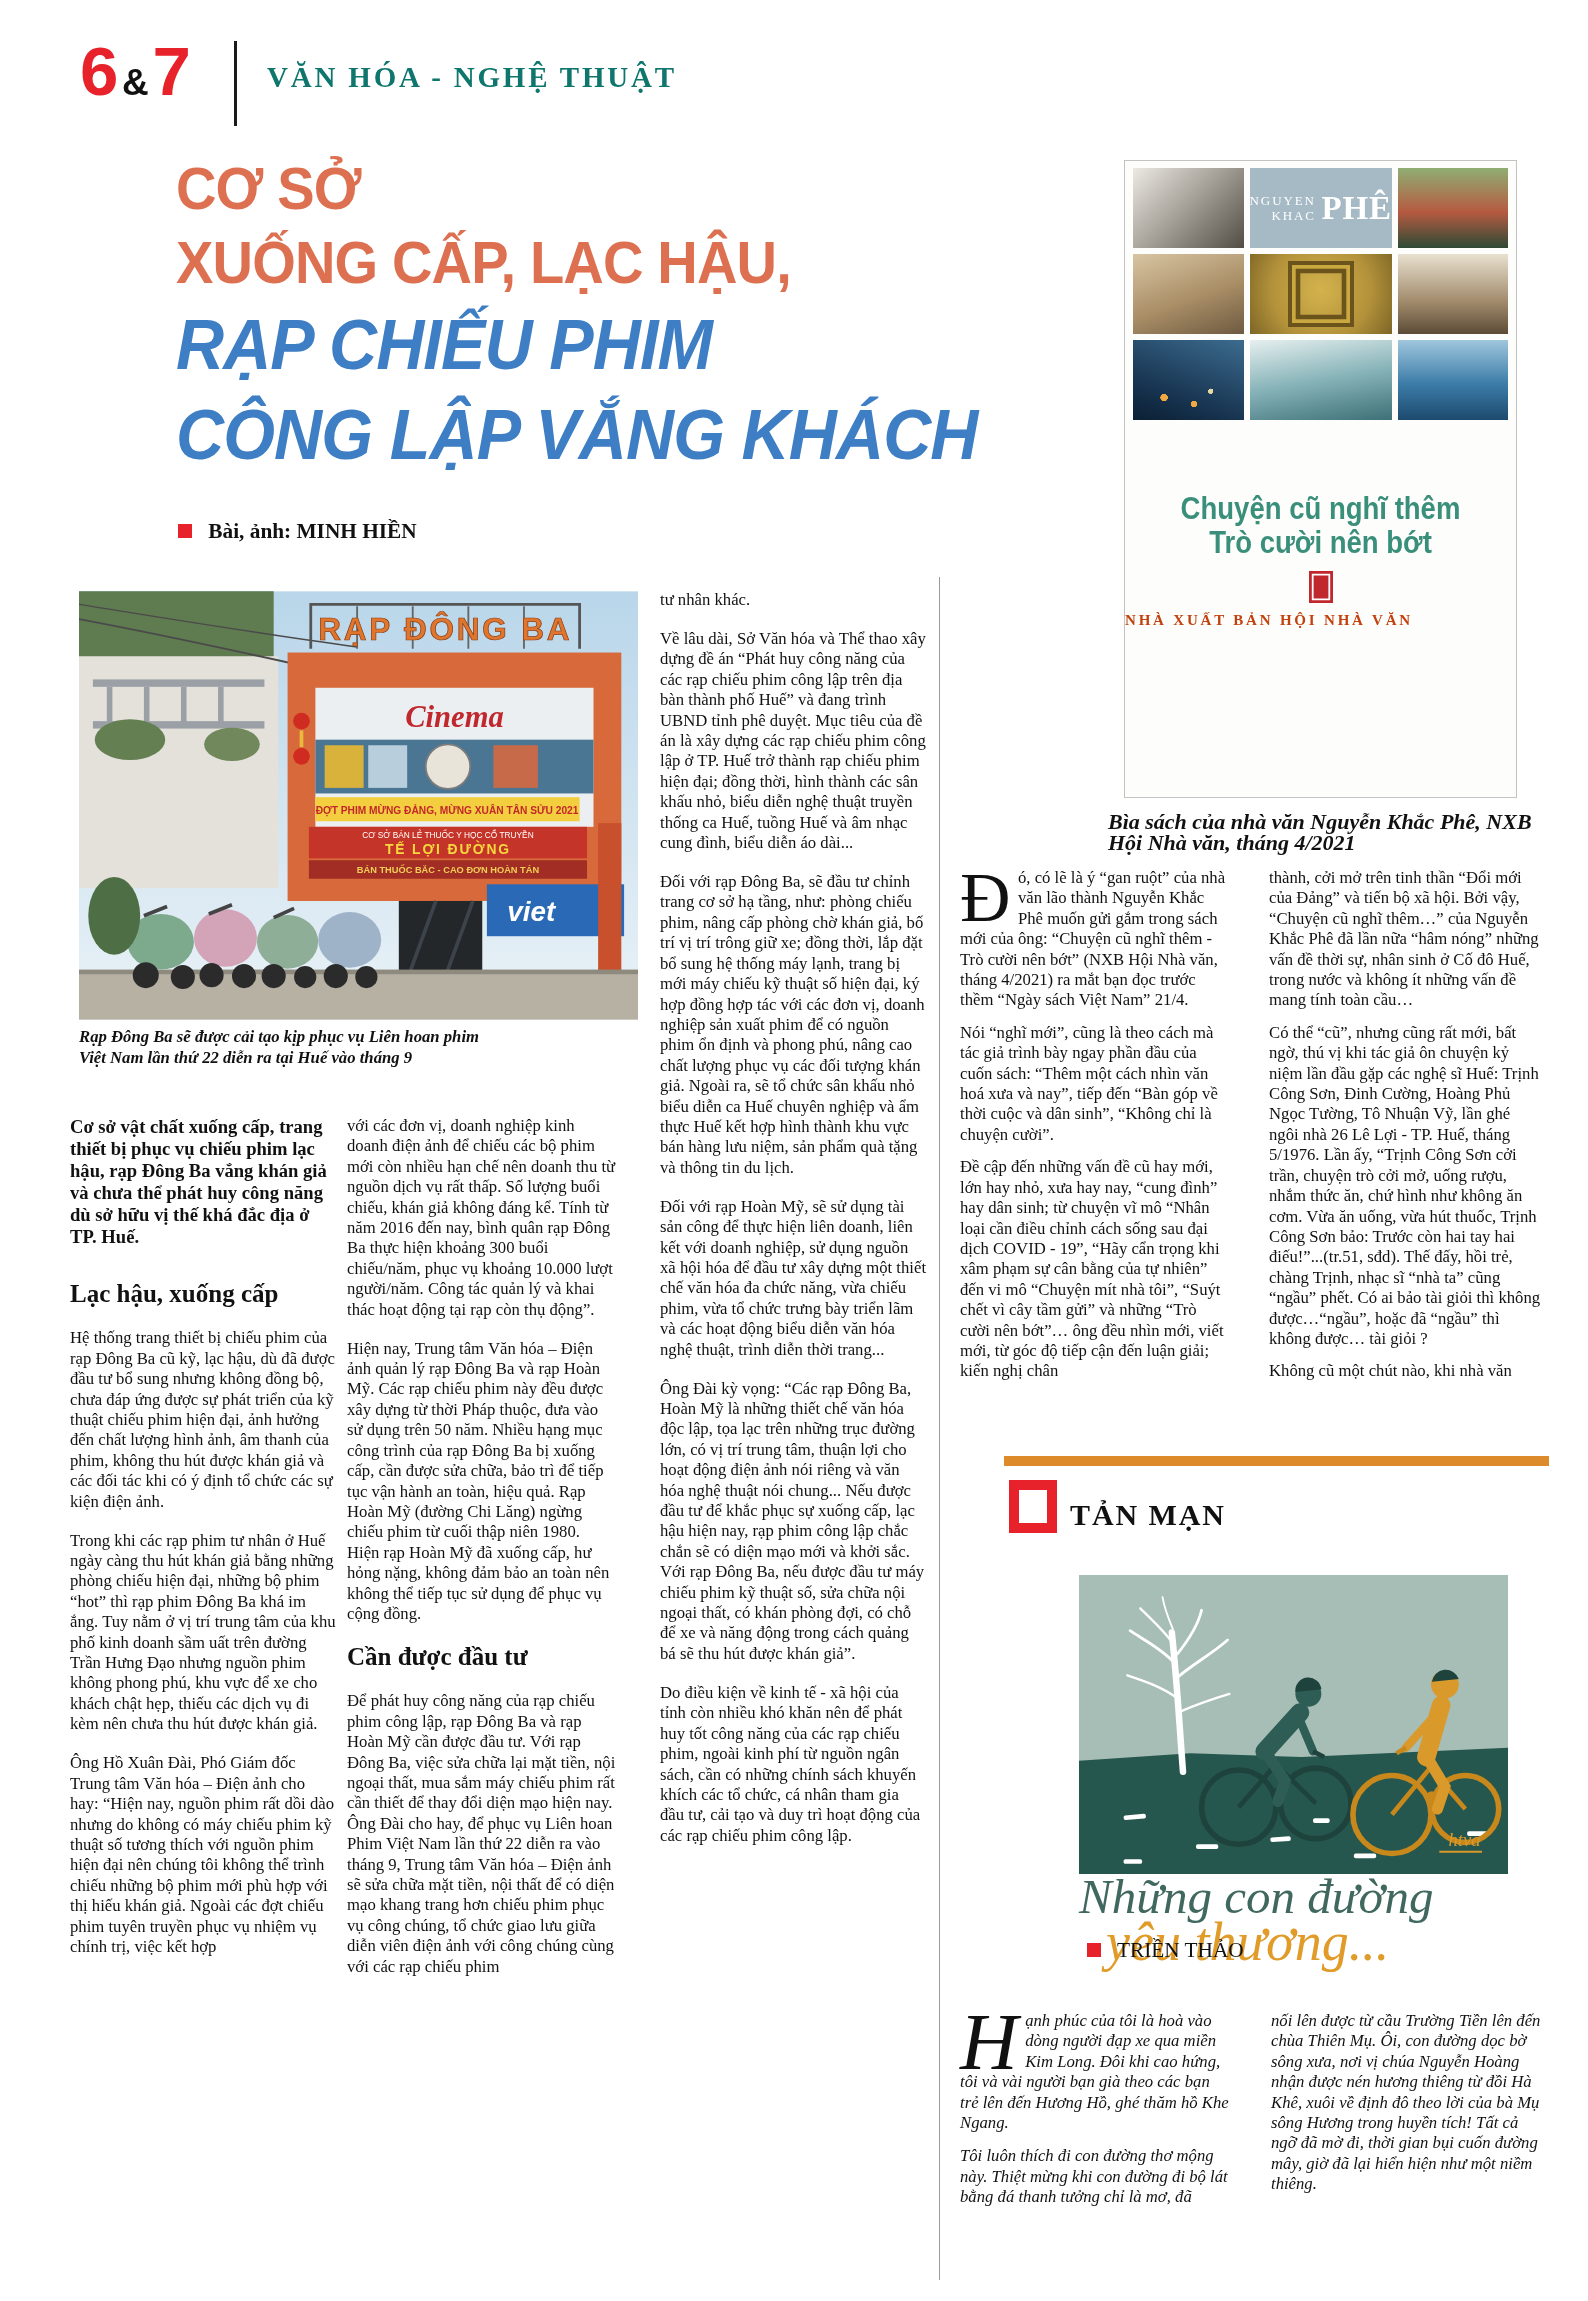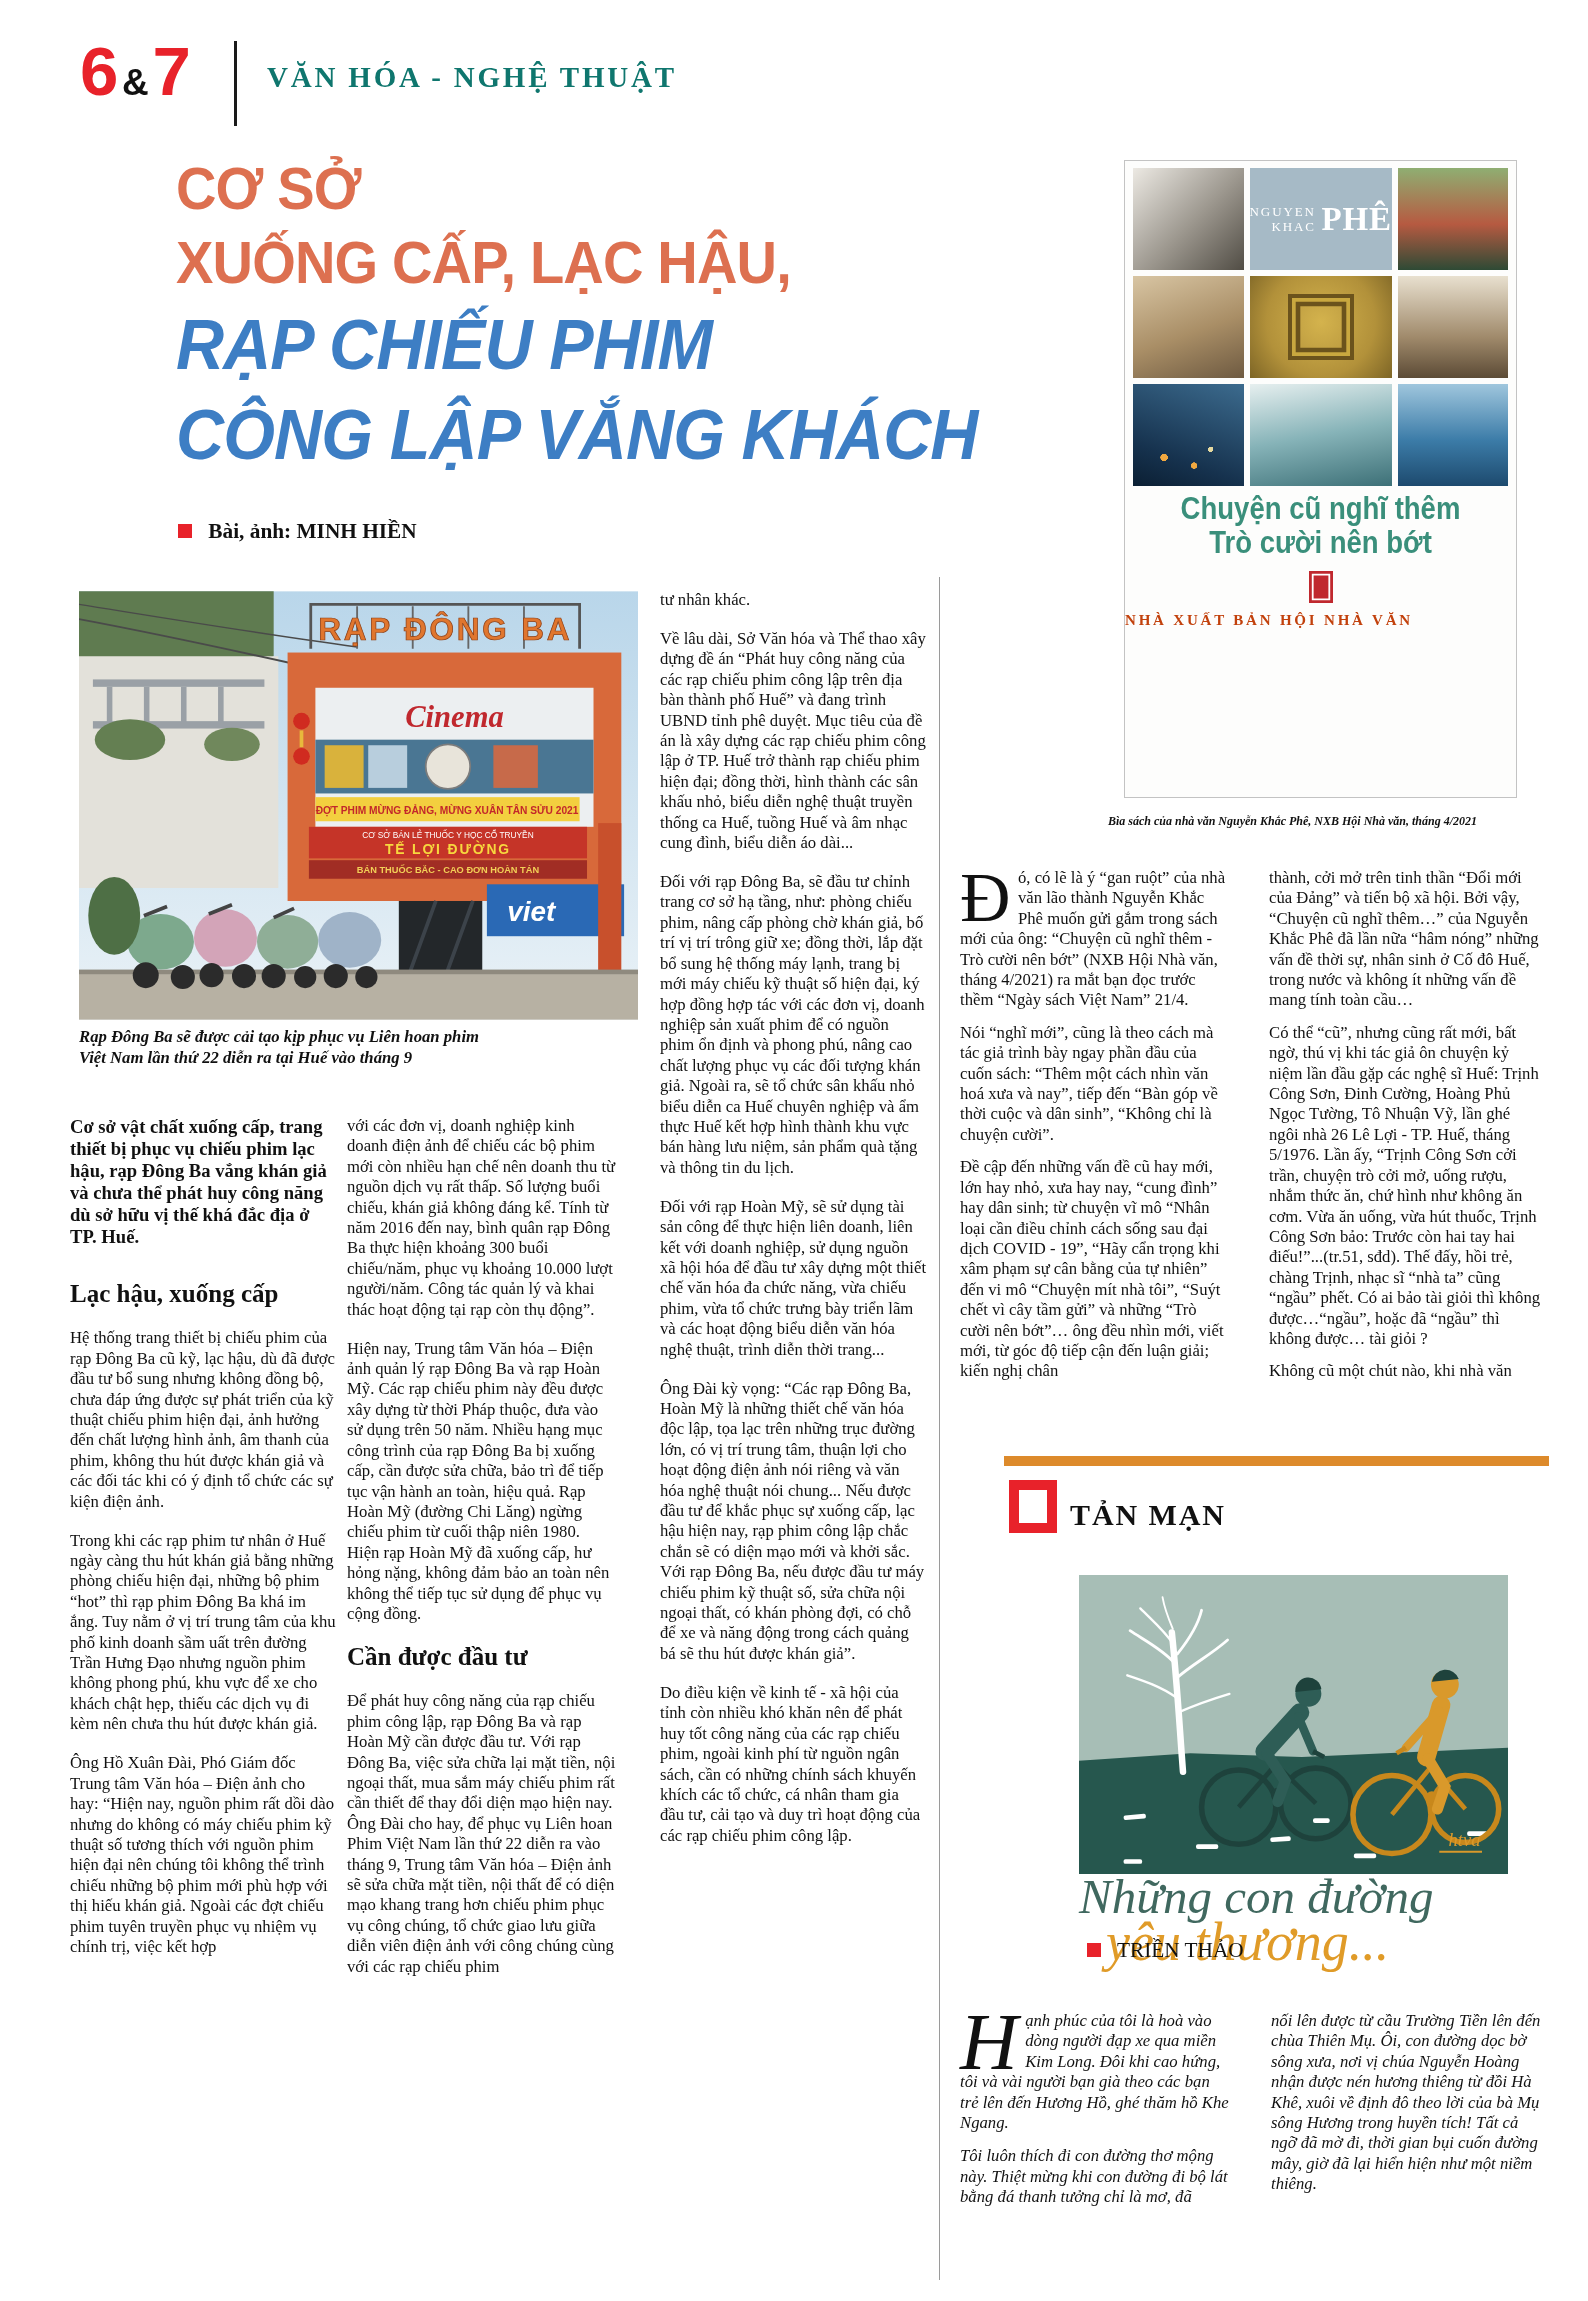--- a/index.html
+++ b/index.html
@@ -31,21 +31,21 @@
   .colB{left:347px;top:1116px;width:269px;}
   .colC{left:660px;top:590px;width:267px;}
   .lead{font-weight:bold;font-size:18.6px !important;line-height:22px !important;margin-bottom:32px !important;}
   .subhead{font-size:25px;line-height:28px;font-weight:bold;margin:3.7px 0 20.4px;}
   .divider-v{position:absolute;left:939px;top:577px;width:0.9px;height:1703px;background:#9a9a9a;}
   
   .cover{position:absolute;left:1124px;top:160px;width:393px;height:638px;background:#fdfdfc;
          border:0.9px solid #c3c3c3;box-sizing:border-box;}
   .cover-grid{position:absolute;left:8.3px;top:7.4px;width:375px;display:grid;
               grid-template-columns:repeat(3,1fr);gap:5.6px;}
-  .tile{height:102px;}
+  .tile{height:80px;}
   .t1{background:linear-gradient(135deg,#ece9e3 0%,#9a958c 55%,#514d45 100%);}
   .t2{background:#a6bac6;display:flex;align-items:center;justify-content:center;gap:5.6px;color:#fff;}
   .t2 .small{font-size:13px;letter-spacing:1.9px;line-height:15px;text-align:right;}
   .t2 .big{font-size:33px;font-weight:bold;letter-spacing:0.9px;}
   .t3{background:linear-gradient(180deg,#8fae72 0%,#b65a41 55%,#2e4a35 100%);}
   .t4{background:linear-gradient(160deg,#d8c5a3 0%,#a98e66 55%,#6e5a41 100%);}
   .t5{background:radial-gradient(circle at 50% 45%,#d4b34d 0%,#b2913a 60%,#7d6526 100%);
       display:flex;align-items:center;justify-content:center;}
   .seal{width:58px;height:58px;border:4.6px solid #6b531c;box-shadow:inset 0 0 0 3.7px #c9a83f,inset 0 0 0 8.3px #6b531c;}
   .t6{background:linear-gradient(180deg,#e8e0cf 0%,#a08a6b 60%,#5c4b36 100%);}
@@ -56,21 +56,21 @@
   .t8{background:linear-gradient(170deg,#e6efef 0%,#86b3b8 50%,#3d7077 100%);}
   .t9{background:linear-gradient(180deg,#9fc6dd 0%,#3c7ca8 55%,#1d4a6e 100%);}
   .cover-title{position:absolute;left:0;top:330px;width:100%;text-align:center;color:#3a8f7b;
                font-family:"Liberation Sans",sans-serif;font-weight:bold;font-size:32px;line-height:34px;
                transform:scaleX(.86);transform-origin:center top;}
   .nxb-logo{position:absolute;left:50%;top:410px;width:24px;height:32px;margin-left:-12px;background:#c0282e;
             box-shadow:inset 0 0 0 2.8px #c0282e,inset 0 0 0 4.6px #ffffff;}
   .cover-publisher{position:absolute;left:0;top:451px;width:100%;text-align:left;color:#c2410c;
                    font-weight:bold;font-size:15px;letter-spacing:2.8px;}
   .book-caption{position:absolute;left:1108px;top:811px;width:436px;
-                font-weight:bold;font-style:italic;font-size:12px;line-height:21.3px;}
+                font-weight:bold;font-style:italic;font-size:22px;line-height:21.3px;}
   
   .colD{left:960px;top:868px;width:269px;}
   .colE{left:1269px;top:868px;width:275px;}
   .colD p,.colE p{margin-bottom:12px;}
   .dropcap{float:left;font-size:70px;line-height:56px;padding:1.9px 7.4px 0 0;font-weight:normal;}
   .orange-rule{position:absolute;left:1004px;top:1456px;width:545px;height:10.2px;background:#dd8a2b;}
   
   .tanman-label{position:absolute;left:1009px;top:1480px;display:flex;align-items:flex-end;}
   .tanman-sq{width:28px;height:33px;border:10.2px solid #e8222a;margin-right:13px;}
   .tanman-label .txt{font-weight:bold;font-size:30px;letter-spacing:1.9px;line-height:32px;margin-bottom:1.9px;}

